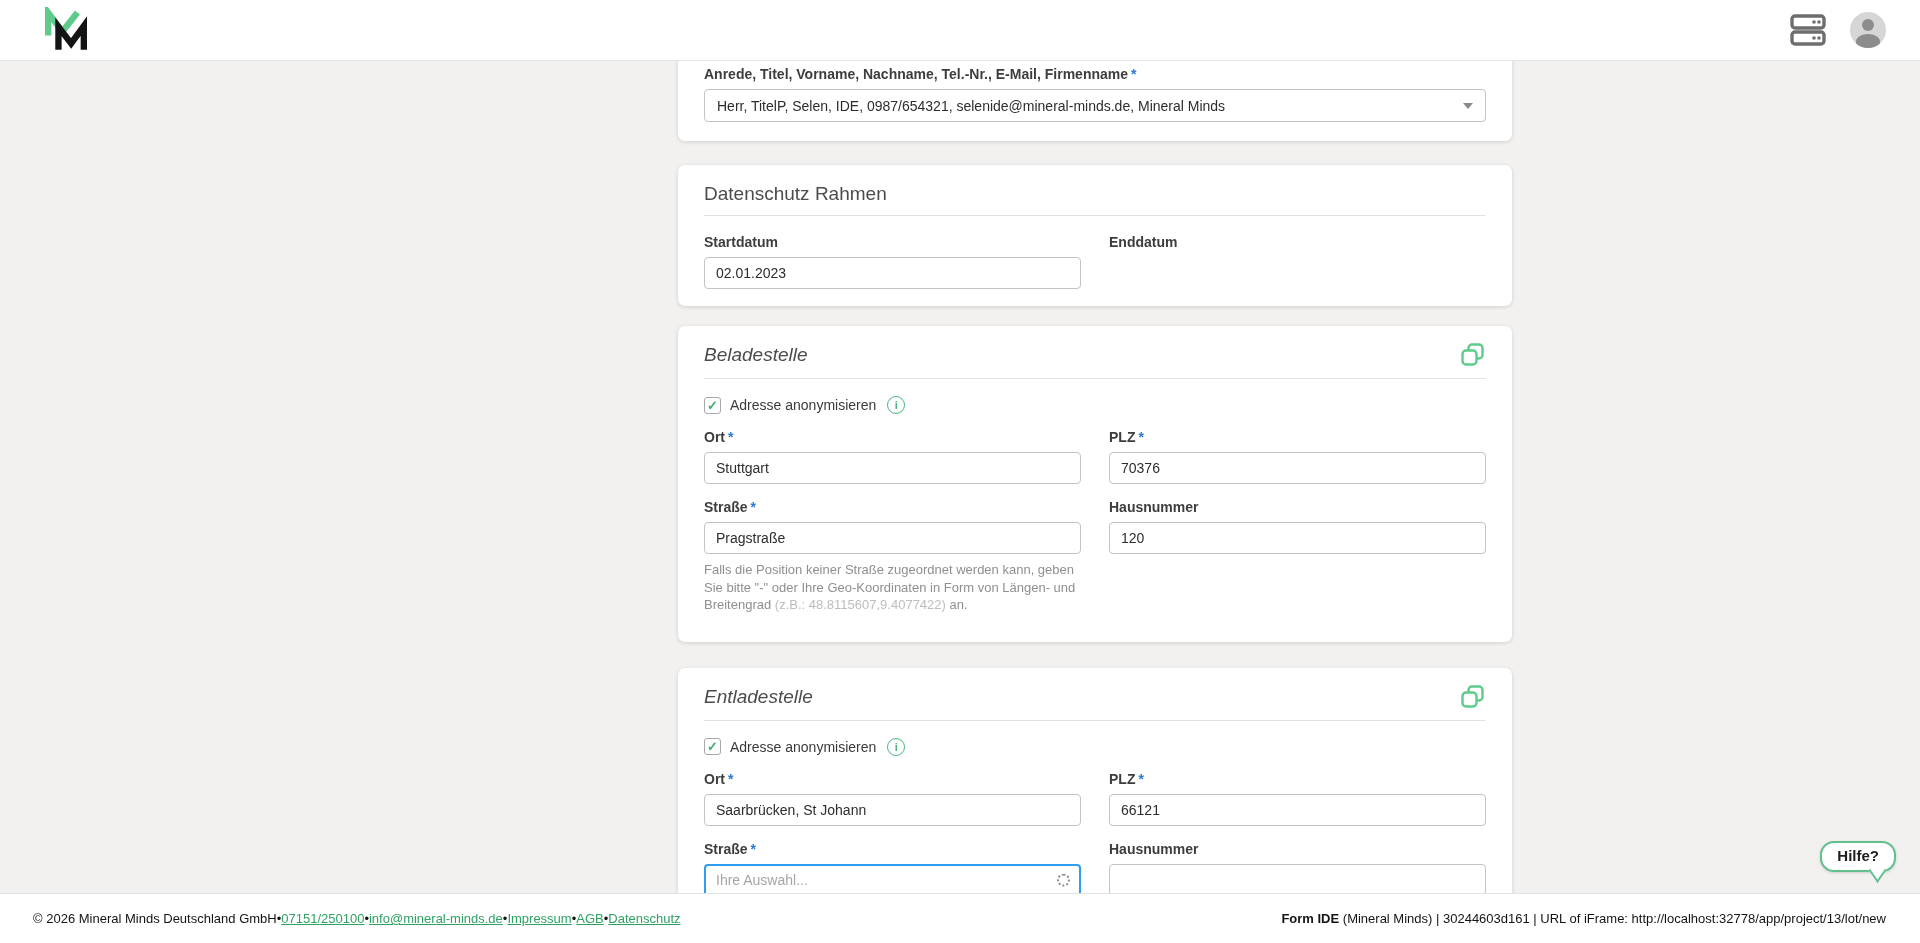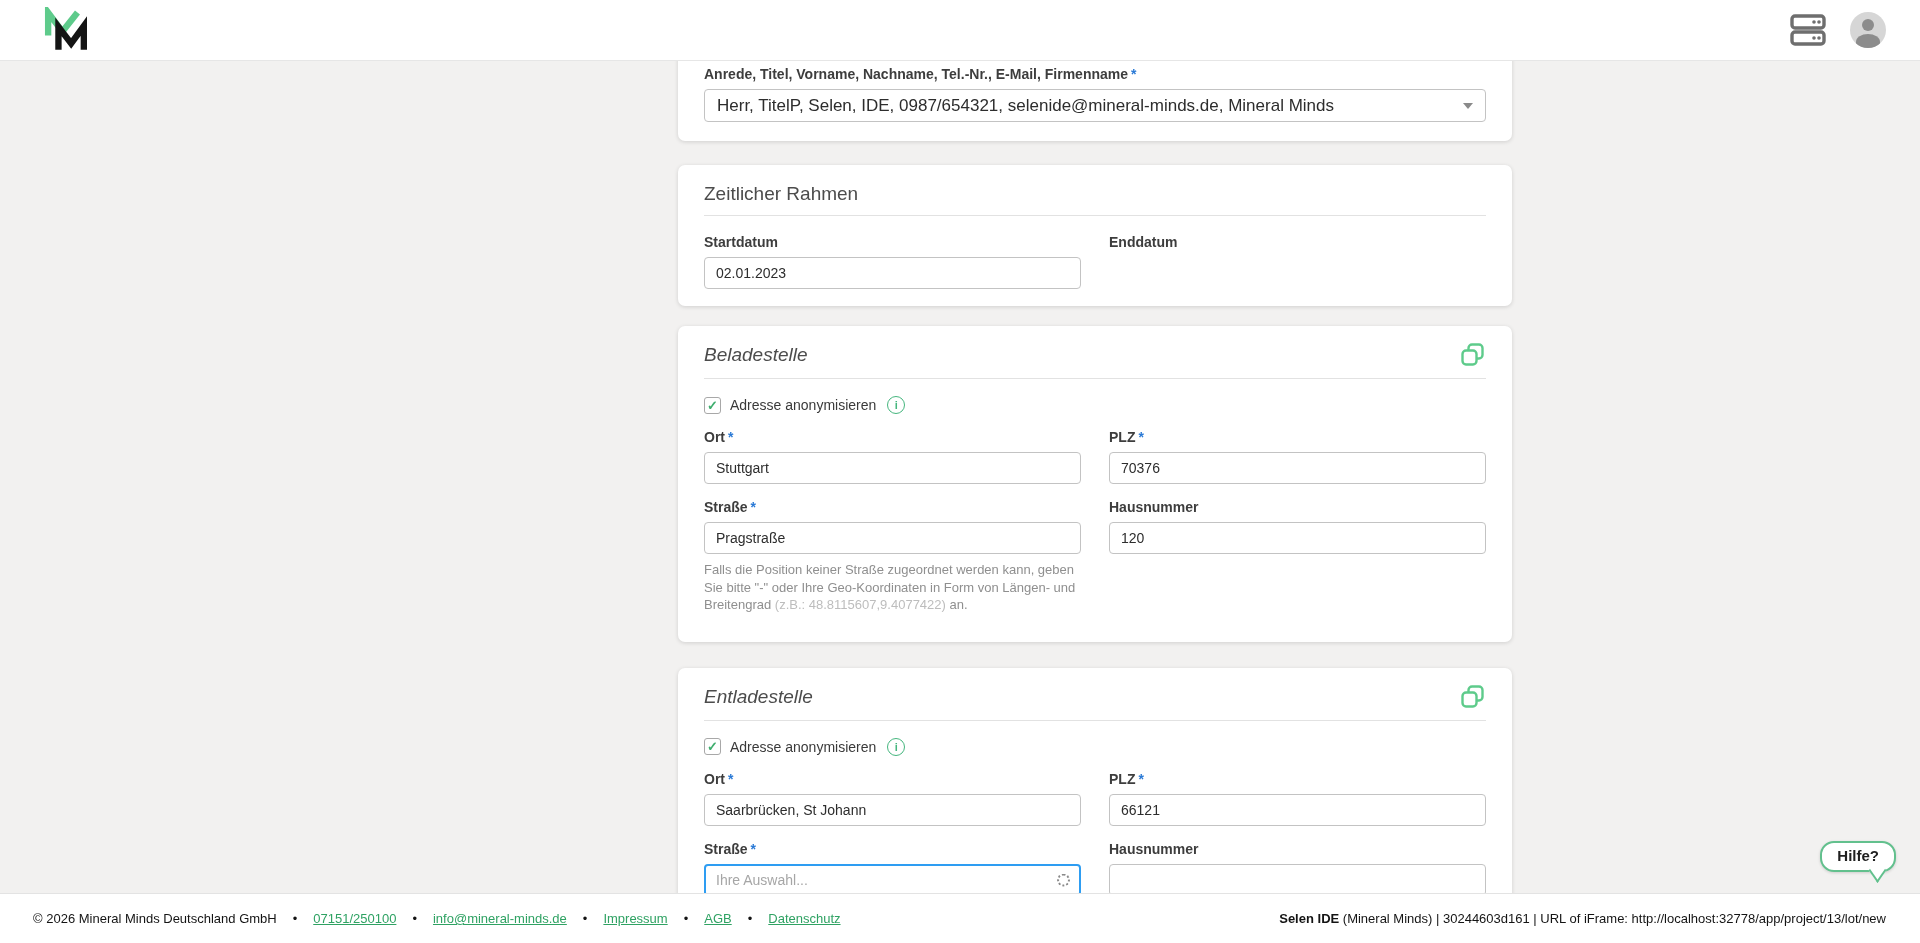--- a/index.html
+++ b/index.html
@@ -21,21 +21,21 @@
   
   .content { position:absolute; top:61px; left:0; right:0; bottom:50px; background:#f2f1f0; overflow:hidden; }
   .cards { position:absolute; left:678px; top:0; width:834px; }
   .card { background:#fff; border-radius:7px; box-shadow:0 1px 4px rgba(0,0,0,.14); padding:18px 26px; }
 
   .card-contact { margin-top:-22px; padding-top:27px; padding-bottom:19px; border-radius:0 0 7px 7px; }
   .fld-label { display:block; font-size:14px; font-weight:700; color:#3d3d3d; margin-bottom:7px; }
   .req { color:#2b7ad6; margin-left:3px; font-weight:700; }
   .select-box { height:33px; border:1px solid #c3c3c3; border-radius:4px; background:#fff;
     display:flex; align-items:center; justify-content:space-between; padding:0 12px; cursor:pointer; }
-  .select-box .sel-text { font-size:17px; color:#2d2d2d; }
+  .select-box .sel-text { font-size:14px; color:#2d2d2d; }
   .caret { width:0; height:0; border-left:5px solid transparent; border-right:5px solid transparent; border-top:6px solid #8a8a8a; }
 
   .card-title { font-size:19px; font-weight:400; color:#4c4c4c; }
   .card-head { display:flex; align-items:flex-start; justify-content:space-between;font-style:italic; }
   .divider { border:none; border-top:1px solid #e2e2e2; margin-top:10px; }
   .copy-icon { width:26px; height:26px; cursor:pointer; margin-top:-2px; }
 
   .card-timeframe { margin-top:24px; padding-bottom:17px; }
   .grid2 { display:grid; grid-template-columns:1fr 1fr; column-gap:28px; row-gap:15px; margin-top:18px; }
   .txt-input { width:100%; height:32px; border:1px solid #c3c3c3; border-radius:4px; padding:0 11px;
@@ -62,21 +62,21 @@
   
   .help-bubble { position:absolute; right:24px; bottom:71px; background:#fff; border:2px solid #62c08d;
     border-radius:14px; padding:4px 15px 6px; font-size:15px; font-weight:700; color:#202020; z-index:8;
     box-shadow:0 1px 3px rgba(0,0,0,.15); cursor:pointer; }
   .help-bubble::after { content:""; position:absolute; right:9px; bottom:-8px; width:13px; height:13px;
     background:#fff; border-right:2px solid #62c08d; border-bottom:2px solid #62c08d; transform:rotate(45deg) skew(10deg,10deg); }
 
   
   .footer { position:absolute; left:0; right:0; bottom:0; height:50px; background:#fff; border-top:1px solid #e3e3e3;
     display:flex; align-items:center; justify-content:space-between; padding:0 34px 0 33px; font-size:13px; color:#141414; z-index:6; }
-  .footer-left { display:flex; align-items:center; gap:16px; white-space:nowrap; }
+  .footer-left { display:flex; align-items:center; gap:0; white-space:nowrap; }
   .footer a { color:#2fa263; text-decoration:underline; cursor:pointer; }
   .footer .sep { color:#141414; }
   .footer-right { white-space:nowrap; }
   .footer-right .bold { font-weight:700; }
 </style>
 </head>
 <body>
 
 <header class="topbar">
   <svg class="logo" viewBox="0 0 60 58" fill="none">
@@ -106,21 +106,21 @@
       <label class="fld-label">
         <span>Anrede, Titel, Vorname, Nachname, Tel.-Nr., E-Mail, Firmenname</span><span class="req">*</span>
       </label>
       <div class="select-box">
         <span class="sel-text">Herr, TitelP, Selen, IDE, 0987/654321, selenide@mineral-minds.de, Mineral Minds</span>
         <span class="caret"></span>
       </div>
     </section>
 
     <section class="card card-timeframe">
-      <h2 class="card-title">Zeitlicher Rahmen</h2>
+      <h2 class="card-title">Datenschutz Rahmen</h2>
       <hr class="divider">
       <div class="grid2">
         <div>
           <label class="fld-label">Startdatum</label>
           <input class="txt-input" type="text" value="02.01.2023" style="">
         </div>
         <div>
           <label class="fld-label">Enddatum</label>
         </div>
       </div>
@@ -213,15 +213,15 @@
     <span class="sep">•</span>
     <a>info@mineral-minds.de</a>
     <span class="sep">•</span>
     <a>Impressum</a>
     <span class="sep">•</span>
     <a>AGB</a>
     <span class="sep">•</span>
     <a>Datenschutz</a>
   </div>
   <div class="footer-right">
-    <span class="bold">Selen IDE</span><span> (Mineral Minds) | 30244603d161 | URL of iFrame: http://localhost:32778/app/project/13/lot/new</span>
+    <span class="bold">Form IDE</span><span> (Mineral Minds) | 30244603d161 | URL of iFrame: http://localhost:32778/app/project/13/lot/new</span>
   </div>
 </footer>
 
 </body></html>

